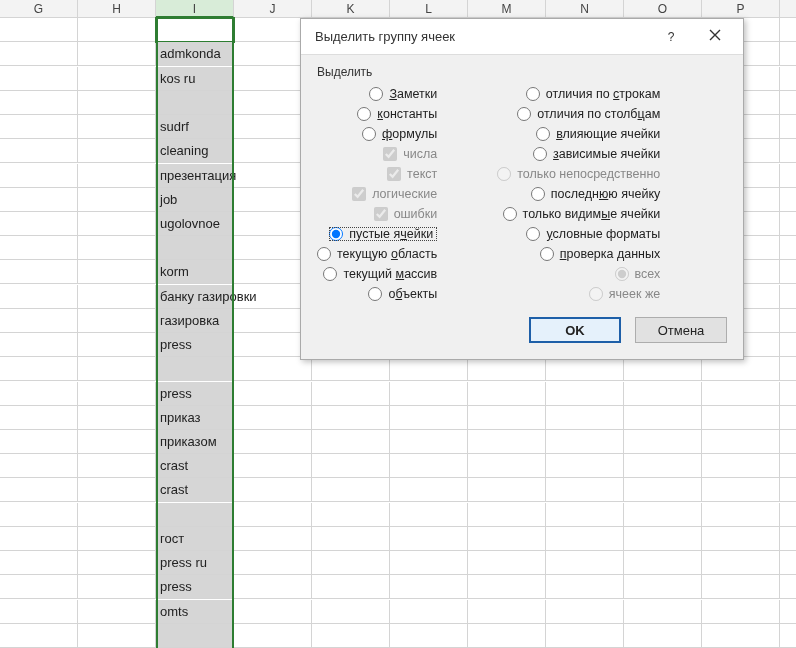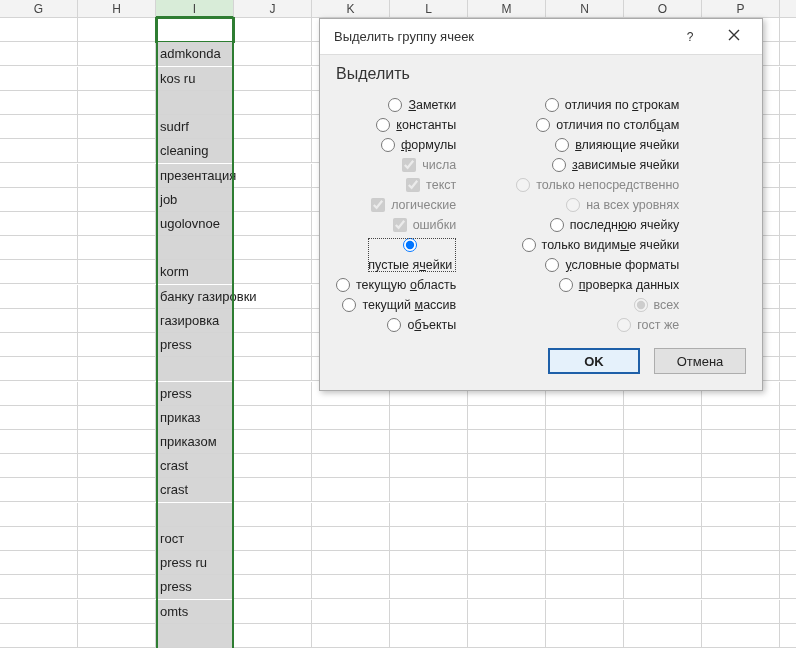--- a/index.html
+++ b/index.html
@@ -8,34 +8,34 @@
   
   .sheet { position: absolute; inset: 0; display: grid; grid-template-columns: 78px 78px 78px 78px 78px 78px 78px 78px 78px 78px 78px; }
   .col-head { border: 1px solid #d4d4d4; border-top: none; border-left: none; background: #f3f3f3; text-align: center; font-size: 12px; color: #444; height: 18px; line-height: 18px; }
   .col-head.sel { background: #d8ecd8; border-bottom: 2px solid #2e7d32; }
   .cell { border-right: 1px solid #d4d4d4; border-bottom: 1px solid #d4d4d4; height: 24px; line-height: 24px; padding: 0 2px 0 4px; font-size: 13px; color: #222; white-space: nowrap; overflow: visible; }
   .cell.sel-col { background: #d6d6d6; }
   .cell.active { background: #fff !important; outline: 2px solid #2e7d32; outline-offset: -1px; }
   .col-I { position: relative; }
 
   
-  .dialog { position: absolute; left: 319px; top: 18px; width: 444px; background: #f0f0f0; border: 1px solid #aaa; box-shadow: 2px 2px 6px rgba(0,0,0,.25); }
+  .dialog { position: absolute; left: 300px; top: 18px; width: 444px; background: #f0f0f0; border: 1px solid #aaa; box-shadow: 2px 2px 6px rgba(0,0,0,.25); }
   .title-bar { height: 36px; display:flex; align-items:center; padding: 0 6px 0 14px; background:#fff; border-bottom:1px solid #ddd; }
   .title-bar .title { flex:1; font-size: 13px; color:#333; }
   .title-btn { width:44px; height:36px; display:flex; align-items:center; justify-content:center; color:#333; }
   .body { padding: 10px 16px 16px 16px; }
-  .group-label { font-size:16px; color:#333; margin-bottom:15px; }
+  .group-label { font-size:12px; color:#333; margin-bottom:8px; }
   .opts { display:flex; gap:32px; }
   .col-opts { display:flex; flex-direction:column; gap:6px;align-items:flex-end; }
   .radio-row, .check-row { display:flex; align-items:center; gap:6px; font-size:12.5px; color:#222; }
   .radio-row.indent, .check-row.indent { padding-left: 28px; }
   .radio-row input, .check-row input { width:14px; height:14px; }
   .radio-row .u { text-decoration: underline; }
   .check-row.dis, .radio-row.dis { color:#888; }
-  .radio-row.sel-outline { outline: 1px dotted #444; outline-offset:-1px; padding-right:4px;flex-direction:column; }
+  .radio-row.sel-outline { outline: 1px dotted #444; outline-offset:-1px; padding-right:4px; }
   .btn-row { display:flex; justify-content:flex-end; gap:14px; margin-top:16px; }
   .btn { width:92px; height:26px; border:1px solid #adadad; background:#e1e1e1; font-size:13px; color:#222; }
   .btn.primary { border:2px solid #1e5fa8; background:#e5f1fb;font-weight:bold; }
 </style>
 </head>
 <body>
 
 <div class="sheet" id="sheet">
     <div class="col-head">G</div>
     <div class="col-head">H</div>
@@ -414,24 +414,20 @@
             <span><span class="u">в</span>лияющие ячейки</span>
           </label>
           <label class="radio-row">
             <input type="radio" name="opts-right" style="">
             <span><span class="u">з</span>ависимые ячейки</span>
           </label>
           <label class="radio-row indent dis">
             <input type="radio" name="opts-right-sub" disabled="" style="">
             <span>только непосредственно</span>
           </label>
-          <label class="radio-row indent dis">
-            <input type="radio" name="opts-right-sub" disabled="" style="">
-            <span>на всех уровнях</span>
-          </label>
           <label class="radio-row">
             <input type="radio" name="opts-right" style="">
             <span>последн<span class="u">ю</span>ю ячейку</span>
           </label>
           <label class="radio-row">
             <input type="radio" name="opts-right" style="">
             <span>только видим<span class="u">ы</span>е ячейки</span>
           </label>
           <label class="radio-row">
             <input type="radio" name="opts-right" style="">
@@ -440,21 +436,21 @@
           <label class="radio-row">
             <input type="radio" name="opts-right" style="">
             <span><span class="u">п</span>роверка данных</span>
           </label>
           <label class="radio-row indent dis">
             <input type="radio" name="opts-right-sub" disabled="" checked="" style="">
             <span>всех</span>
           </label>
           <label class="radio-row indent dis">
             <input type="radio" name="opts-right-sub" disabled="" style="">
-            <span>гост же</span>
+            <span>ячеек же</span>
           </label>
         </div>
     </div>
     <div class="btn-row">
       <button class="btn primary">OK</button>
       <button class="btn">Отмена</button>
     </div>
   </div>
 </div>
 

